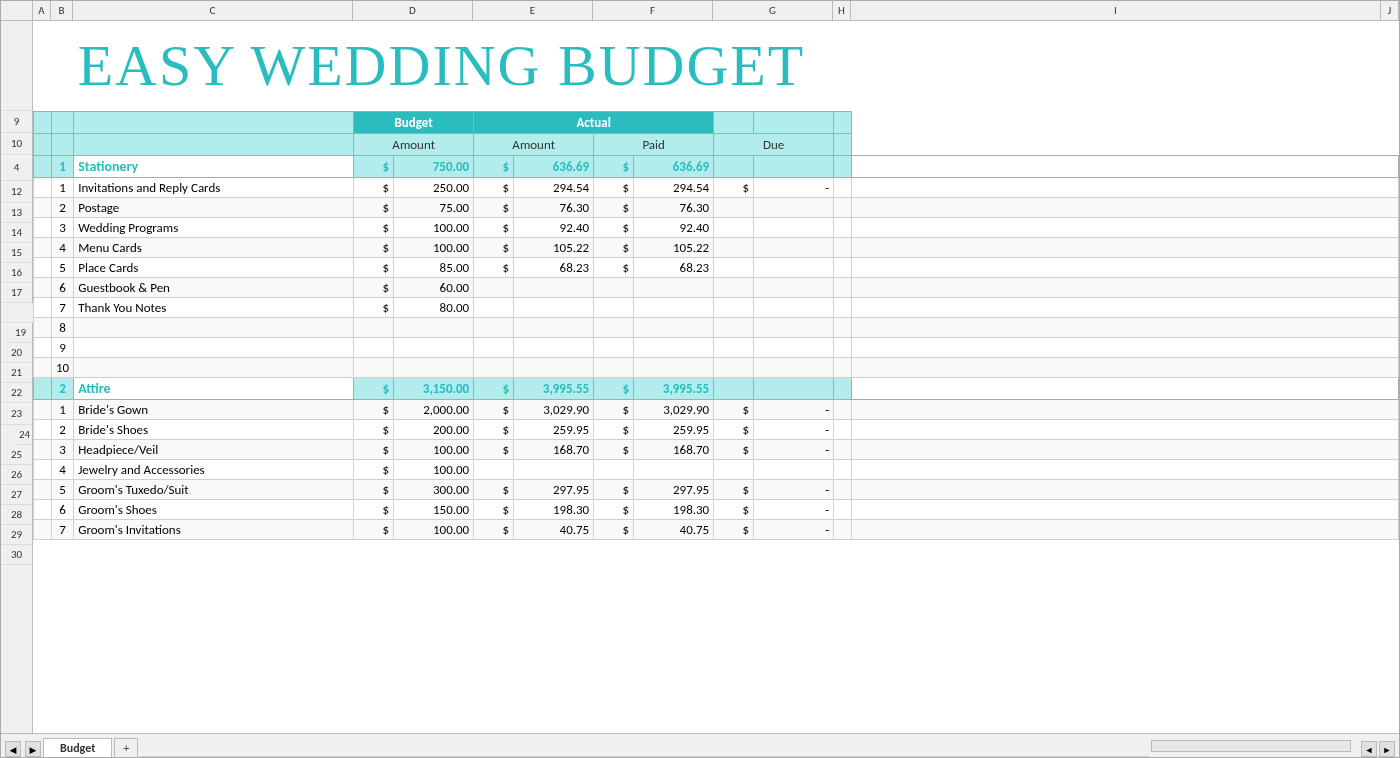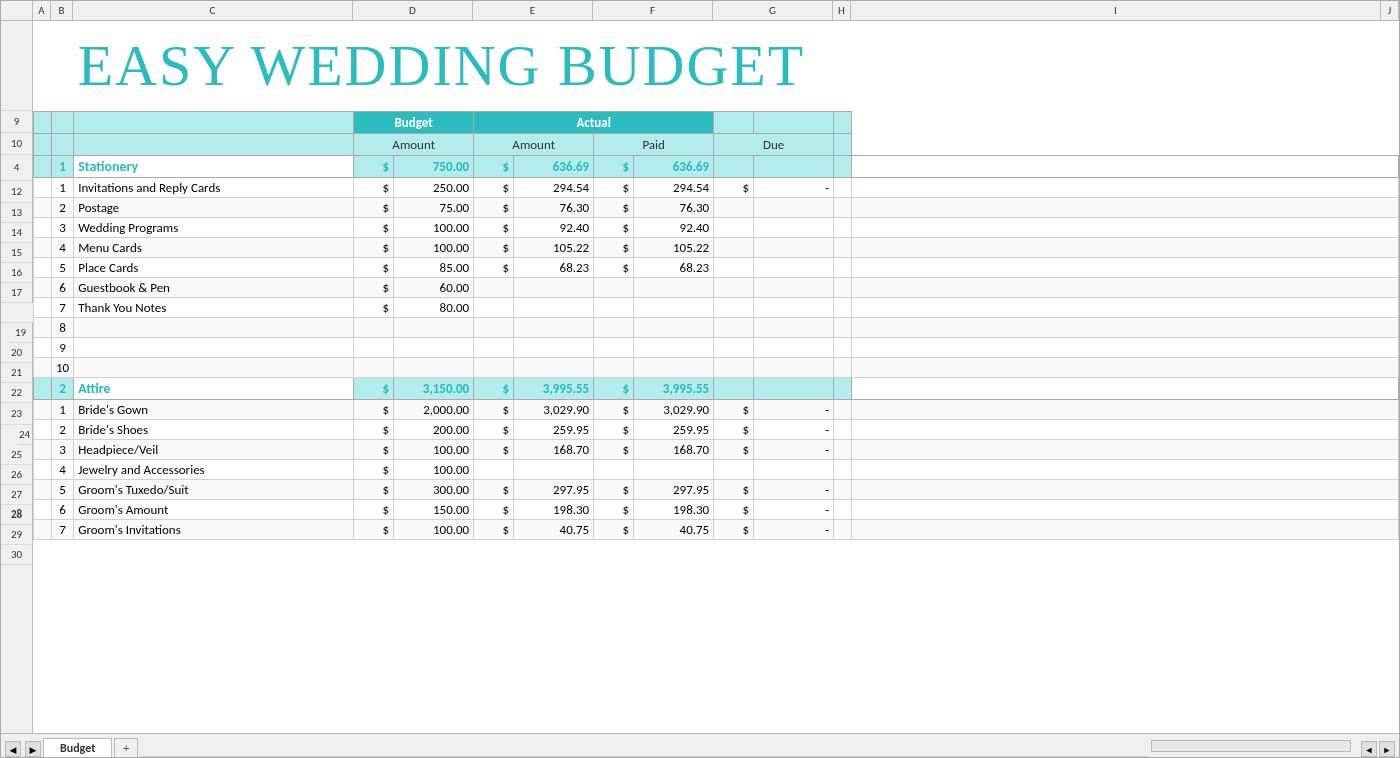--- a/index.html
+++ b/index.html
@@ -258,21 +258,21 @@
       <div class="row-num" style="height:20px;padding-left:41px;">18</div>
       <div class="row-num" style="height:20px;margin-left:8px;">19</div>
       <div class="row-num" style="height:20px;">20</div>
       <div class="row-num" style="height:20px;">21</div>
       <div class="row-num" style="height:20px;">22</div>
       <div class="row-num" style="height:22px;">23</div>
       <div class="row-num" style="height:20px;margin-left:16px;">24</div>
       <div class="row-num" style="height:20px;">25</div>
       <div class="row-num" style="height:20px;">26</div>
       <div class="row-num" style="height:20px;">27</div>
-      <div class="row-num" style="height:20px;font-weight:bold;">28</div>
+      <div class="row-num" style="height:20px;">28</div>
       <div class="row-num" style="height:20px;">29</div>
       <div class="row-num" style="height:20px;">30</div>
     </div>
 
     <div class="sheet-content">
       <table class="sheet-table">
         <colgroup>
           <col style="width:18px;">
           <col style="width:22px;">
           <col style="width:280px;">
@@ -590,21 +590,21 @@
           <td class="num-right">297.95</td>
           <td class="currency-sign">$</td>
           <td class="num-right">-</td>
           <td></td>
           <td></td>
         </tr>
 
         <tr class="data-row" style="height:20px;">
           <td></td>
           <td class="num-center">6</td>
-          <td>Groom's Amount</td>
+          <td>Groom's Shoes</td>
           <td class="currency-sign">$</td>
           <td class="num-right">150.00</td>
           <td class="currency-sign">$</td>
           <td class="num-right">198.30</td>
           <td class="currency-sign">$</td>
           <td class="num-right">198.30</td>
           <td class="currency-sign">$</td>
           <td class="num-right">-</td>
           <td></td>
           <td></td>

